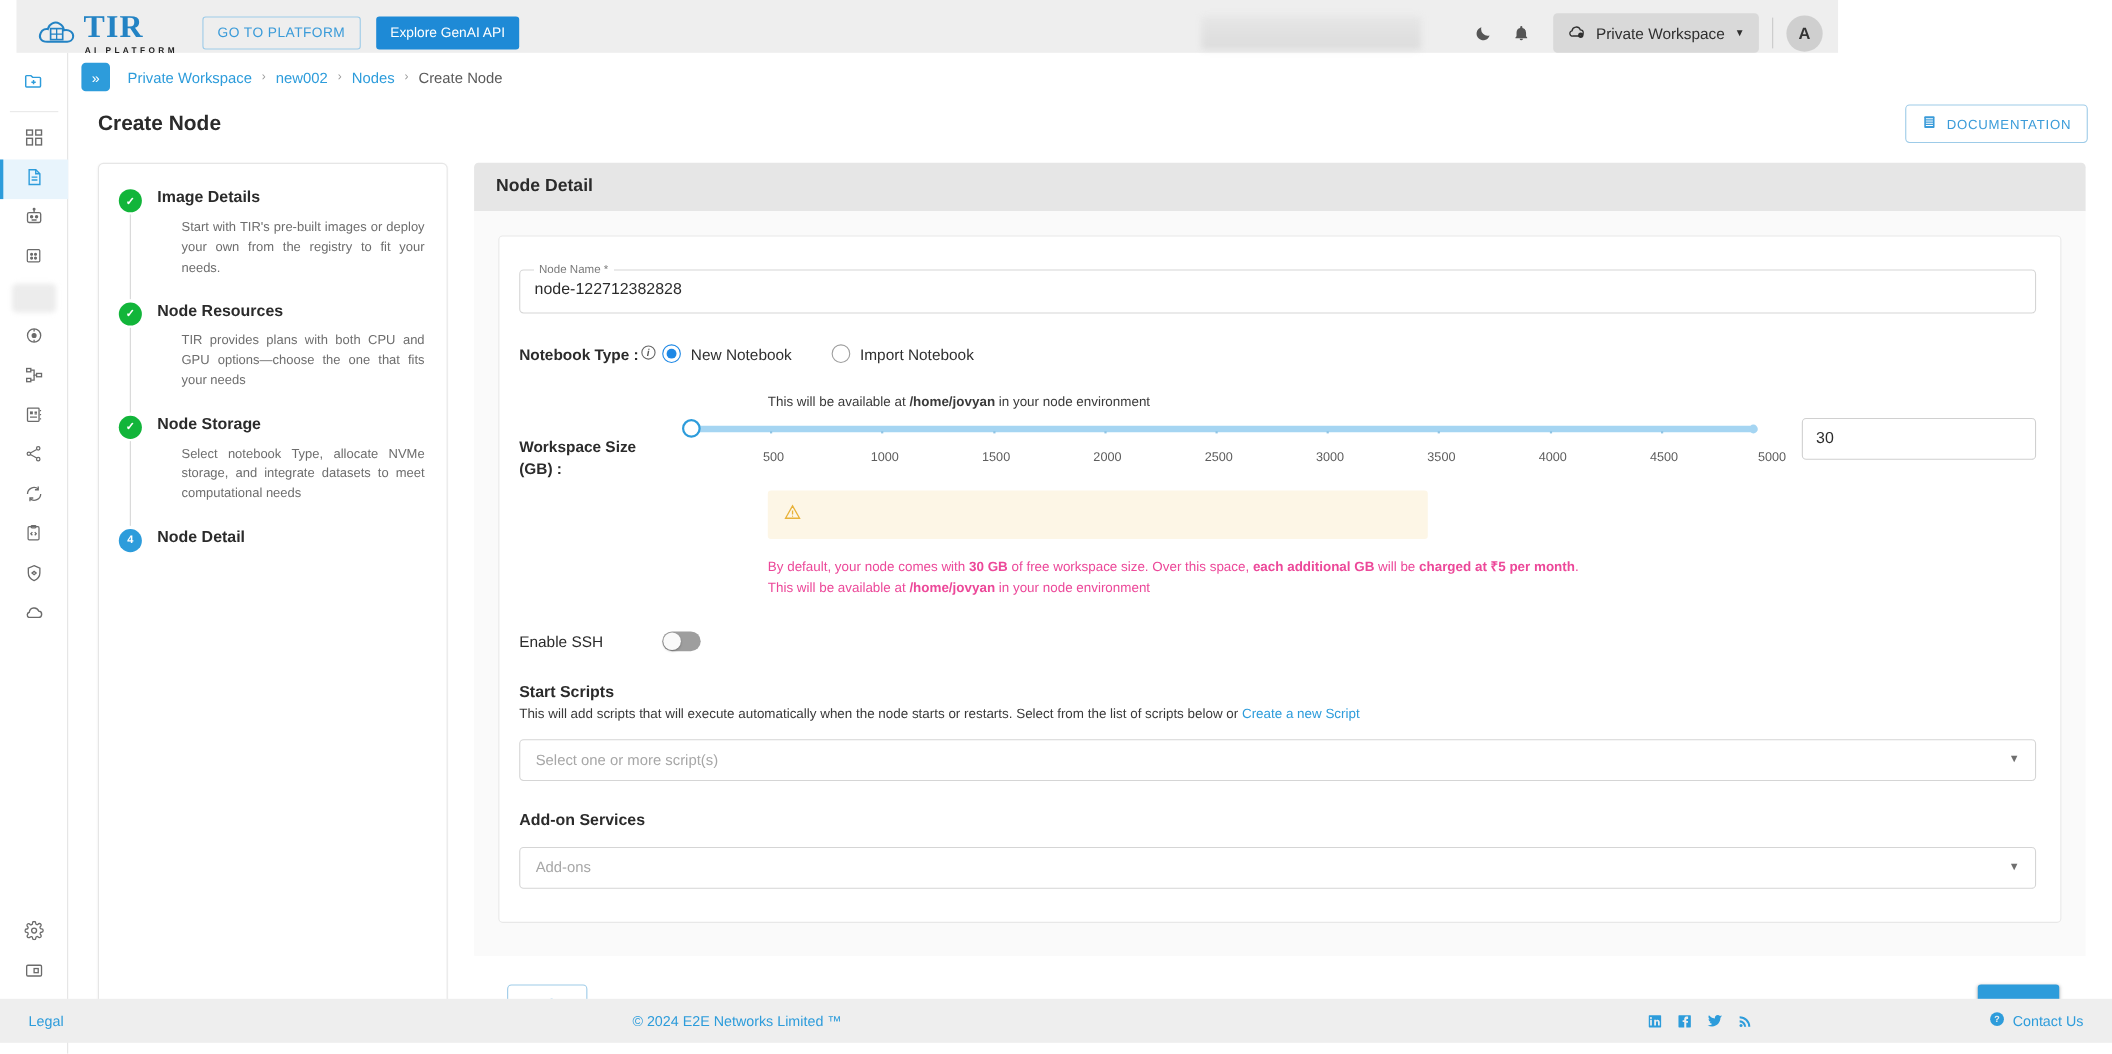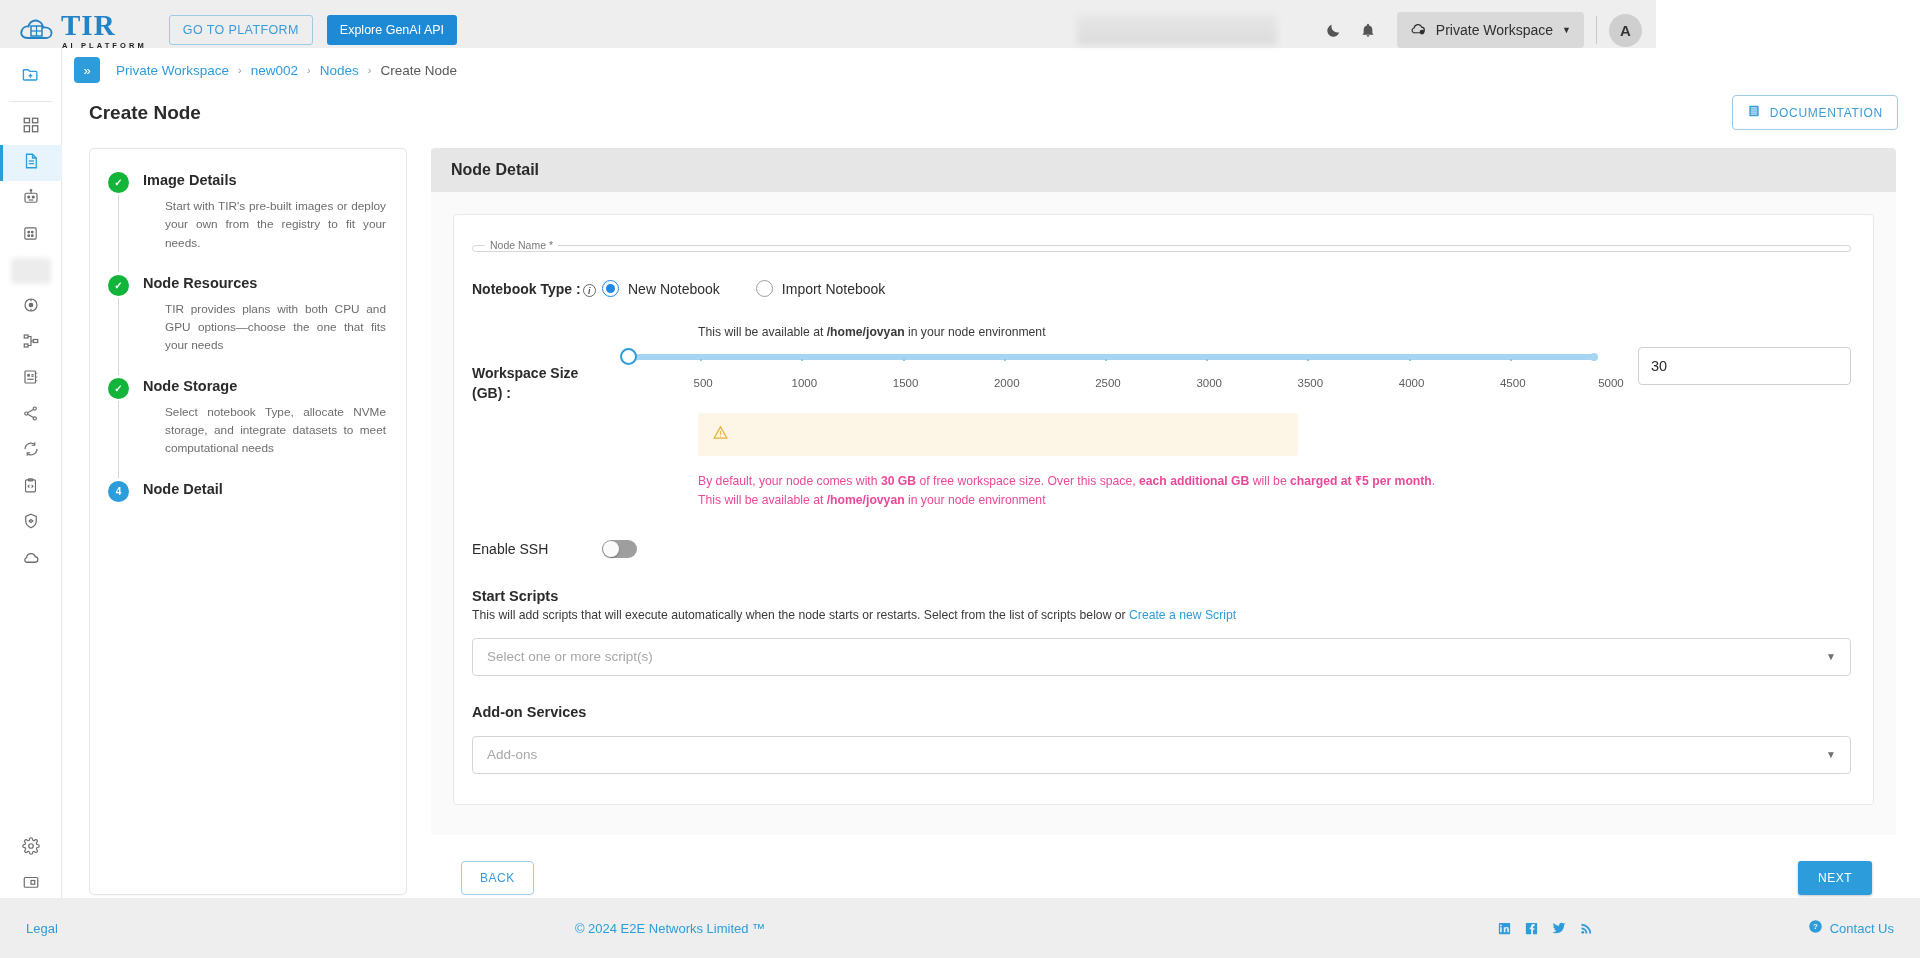--- a/index.html
+++ b/index.html
@@ -7,21 +7,21 @@
     width: 1920px; height: 958px;
     font-family: "Liberation Sans", sans-serif;
     background: #ffffff;
     overflow: hidden;
     -webkit-font-smoothing: antialiased;
   }
   .app { position: relative; width: 1920px; height: 958px; }
 
   
   .topbar {
-    position: absolute; top: 0; left: 0; width: 1656px; height: 48px;
+    position: absolute; top: 0; left: 15px; width: 1656px; height: 48px;
     background: #eeeeee;
     display: flex; align-items: center;
     padding: 12px 14px 0 18px;
     z-index: 30;
   }
   .logo-wrap { display: flex; align-items: center; gap: 3px; margin-right: 22px; }
   .logo-cloud { position: relative; width: 40px; height: 30px; }
   .logo-cloud svg { display: block; }
   .logo-text-block { display: flex; flex-direction: column; line-height: 1; }
   .logo-tir {
@@ -180,21 +180,21 @@
   .fieldset input {
     width: 100%; border: none; outline: none; background: transparent;
     font-size: 14.5px; color: #2b2b2b; padding: 4px 13px 13px 13px;
     font-family: inherit;
   }
 
   .row { display: flex; align-items: flex-start; margin-top: 28px; }
   .row-label {
     width: 130px; flex: 0 0 130px;
     font-size: 14px; font-weight: 700; color: #2b2b2b;
-    display: flex; align-items: flex-end; gap: 2px;
+    display: flex; align-items: flex-start; gap: 2px;
     padding-top: 1px;
   }
   .info-i {
     display: inline-flex; width: 13px; height: 13px; border: 1px solid #666;
     border-radius: 50%; align-items: center; justify-content: center;
     font-size: 9px; font-style: italic; font-weight: 700; color: #555;
     cursor: pointer;
   }
   .radio-group { display: flex; align-items: center; gap: 36px; padding-left: 0; }
   .radio-opt { display: flex; align-items: center; gap: 9px; cursor: pointer; }
@@ -292,21 +292,21 @@
   }
   .btn-next {
     background: #2d9cdb; color: #fff; border: none;
     font-size: 12px; letter-spacing: .5px; padding: 10px 20px;
     border-radius: 3px; cursor: pointer; font-family: inherit;
     box-shadow: 0 1px 3px rgba(0,0,0,.25);
   }
 
   
   .footer {
-    position: absolute; bottom: 0; left: 0; width: 1920px; height: 60px;
+    position: absolute; bottom: 10px; left: 0; width: 1920px; height: 40px;
     background: #eeeeee; display: flex; align-items: center;
     padding: 0 26px; z-index: 25;
   }
   .footer-left { color: #2d9cdb; font-size: 13px; cursor: pointer; width: 300px; }
   .footer-center { flex: 1; display: flex; align-items: center; justify-content: flex-end; position: relative; }
   .copyright { font-size: 13px; color: #2d9cdb; position: absolute; left: 50%; transform: translateX(-50%); margin-left: -290px; white-space: nowrap; }
   .socials { display: flex; gap: 12px; color: #2d9cdb; }
   .social { cursor: pointer; display: flex; align-items: center; }
   .footer-right {
     width: 300px; display: flex; align-items: center; justify-content: flex-end;
@@ -598,20 +598,21 @@
 
       </div>
 
       <div class="panel">
         <div class="panel-head">Node Detail</div>
         <div class="panel-body">
           <div class="form-card">
 
             <fieldset class="fieldset">
               <legend>Node Name *</legend>
+              <input type="text" value="node-122712382828" style="">
             </fieldset>
 
             <div class="row">
               <div class="row-label">
                 <span>Notebook Type :</span>
                 <span class="info-i">i</span>
               </div>
               <div class="radio-group">
                 <label class="radio-opt">
                   <span class="radio on"></span>

